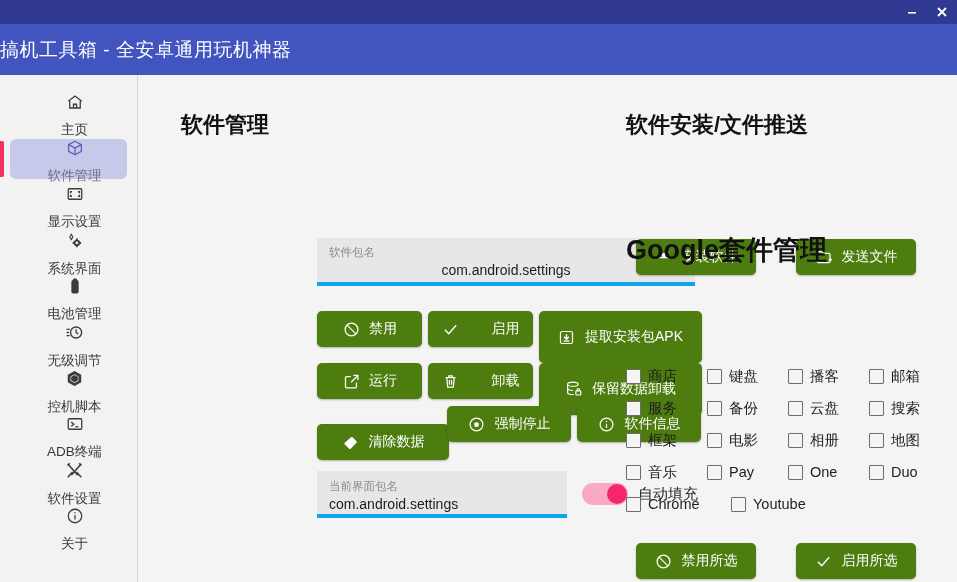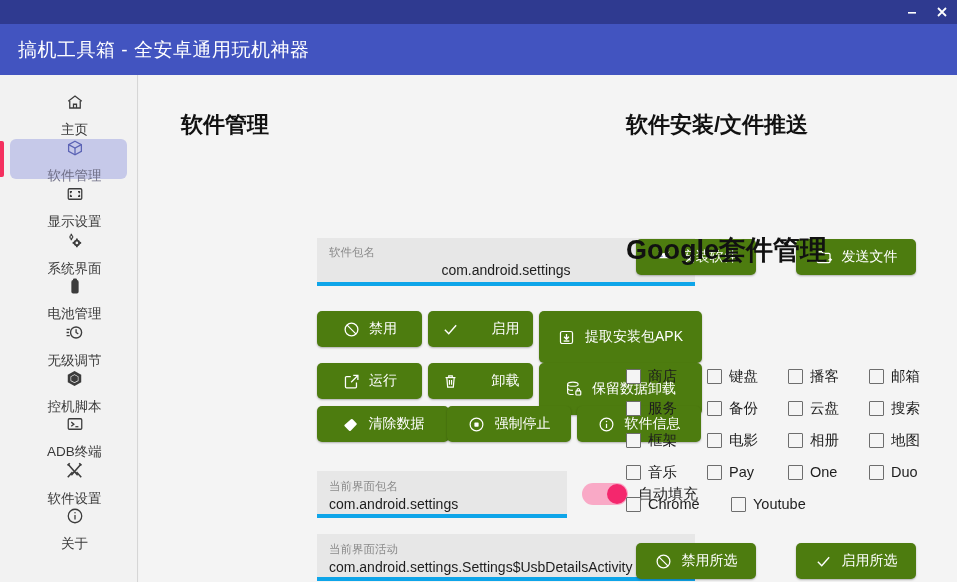--- a/index.html
+++ b/index.html
@@ -23,21 +23,21 @@
   }
   .win-btn svg { display: block; }
 
   
   .header {
     position: absolute; left: 0; top: 24px; width: 957px; height: 51px;
     background: #4254c0;
     display: flex; align-items: center;
   }
   .header-title {
-    color: #ffffff; font-size: 19px; letter-spacing: .5px; padding-left: 18px;
+    color: #ffffff; font-size: 19px; letter-spacing: .5px; 
     font-weight: 400;
   }
 
   
   .sidebar {
     position: absolute; left: 0; top: 75px; width: 138px; height: 507px;
     background: #f2f2f2;
     border-right: 1px solid #d6d6d6;
     padding-top: 12px;
   }
@@ -334,21 +334,21 @@
             <ellipse cx="10.5" cy="5.5" rx="7" ry="2.8"></ellipse>
             <path d="M3.5 5.5 V11 c0 1.55 3.13 2.8 7 2.8"></path>
             <path d="M3.5 11 v5.5 c0 1.55 3.13 2.8 7 2.8 h1"></path>
             <rect x="14.5" y="14.5" width="6.5" height="5.5" rx="1"></rect>
             <path d="M16.2 14.5 v-1.6 a1.55 1.55 0 0 1 3.1 0 v1.6"></path>
           </svg>
       </span>
       <span>保留数据卸载</span>
     </div>
 
-    <div class="btn r3" style="left:178px; width:132px; height:36px;">
+    <div class="btn r3" style="left:178px; width:132px; height:36px;margin-top:18px;">
       <span class="bicon">
         <svg width="17" height="17" viewBox="0 0 24 24" fill="none" stroke="currentColor" stroke-width="1.7">
             <path d="M3.8 14.5 L10 20.7 a1.6 1.6 0 0 0 2.3 0 L20.4 12.4 a1.6 1.6 0 0 0 0 -2.3 L15 4.7 a1.6 1.6 0 0 0 -2.3 0 L3.8 12.2 a1.6 1.6 0 0 0 0 2.3 Z" fill="currentColor" stroke="none"></path>
           </svg>
       </span>
       <span>清除数据</span>
     </div>
     <div class="btn r3" style="left:308px; width:124px; height:36px;">
       <span class="bicon">
         <svg width="17" height="17" viewBox="0 0 24 24" fill="none" stroke="currentColor" stroke-width="1.7">
@@ -374,24 +374,20 @@
       <div class="field-value">com.android.settings</div>
     </div>
 
     <div class="toggle-wrap" id="autofill-toggle">
       <span class="toggle on">
           <span class="knob"></span>
         </span>
       <span class="toggle-label">自动填充</span>
     </div>
 
-    <div class="field" id="cur-act-field">
-      <div class="field-label">当前界面活动</div>
-      <div class="field-value">com.android.settings.Settings$UsbDetailsActivity</div>
-    </div>
 
     <div class="section-title sec2-title">软件安装/文件推送</div>
 
     <div class="btn" id="btn-install">
       <span class="bicon">
         <svg width="18" height="18" viewBox="0 0 24 24" fill="currentColor">
             <path d="M5 13.5 a7 7 0 0 1 14 0 Z"></path>
             <circle cx="9.2" cy="11" r=".9" fill="#3f4cb4"></circle>
             <circle cx="14.8" cy="11" r=".9" fill="#3f4cb4"></circle>
             <path d="M6.6 7 L5.4 5.2 M17.4 7 L18.6 5.2" stroke="currentColor" stroke-width="1.2" fill="none" stroke-linecap="round"></path>

